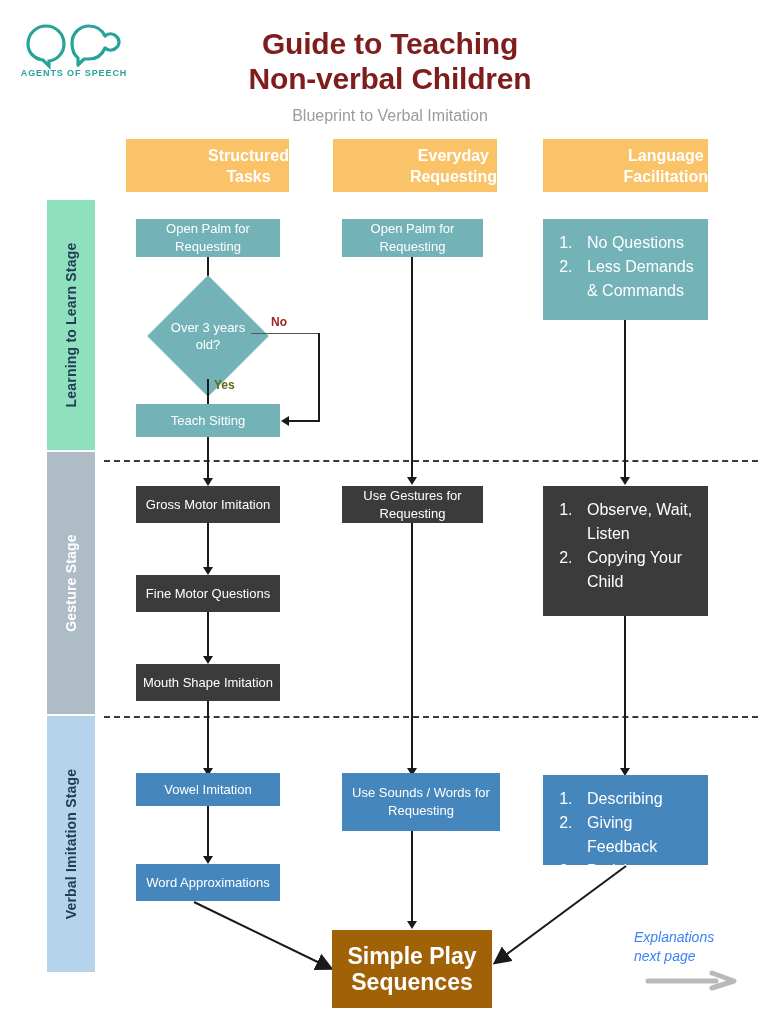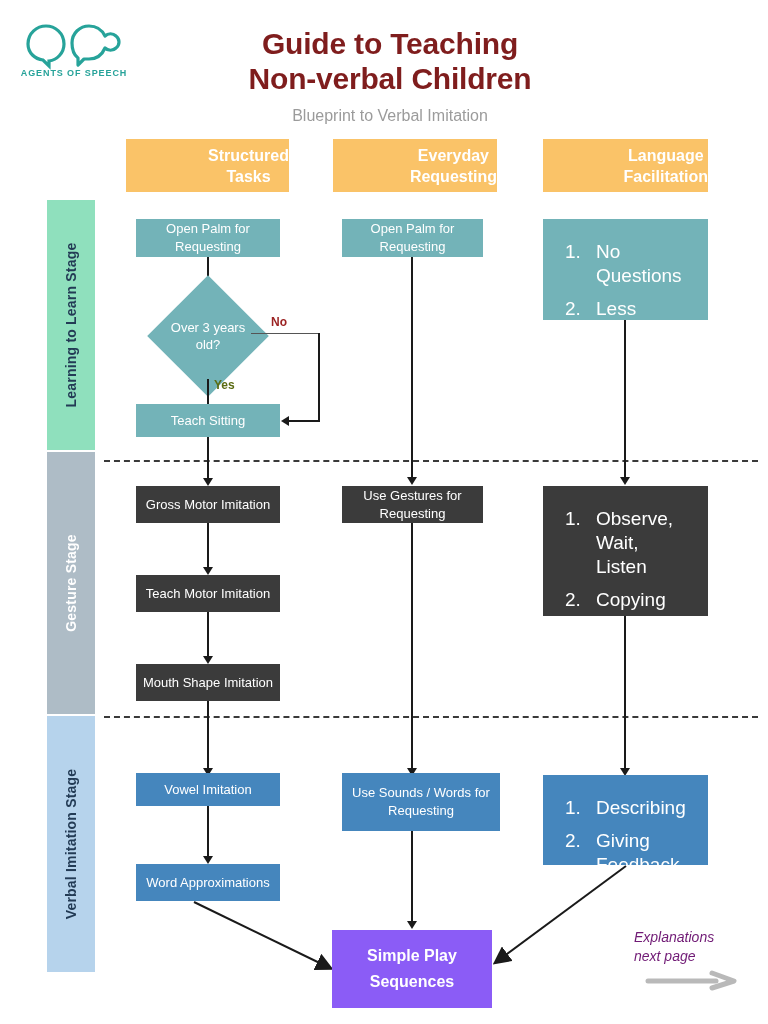--- a/index.html
+++ b/index.html
@@ -69,35 +69,35 @@
     color:#ffffff;
     font-size:13px;line-height:18px;
     display:flex;align-items:center;justify-content:center;
     text-align:center;
     box-sizing:border-box;
     padding:3px 6px;
   }
   .n-teal{background:#73b3b8;}
   .n-dark{background:#3b3b3b;}
   .n-blue{background:#4586bd;}
-  .n-pink{background:#8b5cf6;font-size:16px;font-weight:bold;line-height:26px;}
+  .n-pink{background:#a16207;font-size:23px;font-weight:bold;line-height:26px;}
 
   .node.list{
     display:block;
     text-align:left;
     padding:12px 10px 12px 14px;
   }
   .node.list ol{
     margin:0;padding:0 0 0 20px;
     list-style-position:outside;
   }
   .node.list ol li{
-    font-size:19px;line-height:24px;
+    font-size:16px;line-height:24px;
     padding-left:10px;
-    margin:9px;
+    margin:0;
   }
 
   
   .diamond-wrap{position:absolute;}
   .diamond-shape{
     position:absolute;left:0;top:0;width:100%;height:100%;
     background:#73b3b8;
     transform:rotate(45deg);
   }
   .diamond-label{
@@ -127,21 +127,21 @@
   .lbl-yes{color:#5a6b12;}
 
   .divider{
     position:absolute;left:104px;width:654px;height:0;
     border-top:2px dashed #3a3a3a;
   }
 
   
   .footnote{
     position:absolute;left:634px;top:928px;width:130px;
-    font-size:14px;line-height:19px;font-style:italic;color:#701a75;
+    font-size:14px;line-height:19px;font-style:italic;color:#3b82f6;
   }
   .foot-arrow{position:absolute;left:646px;top:972px;width:92px;height:16px;}
 
   svg{display:block;overflow:visible;}
 </style>
 </head>
 <body>
 
 <div id="canvas">
 
@@ -214,21 +214,21 @@
   <div class="edge-label lbl-no" style="left:271px;top:315px;">No</div>
 
   <div class="node n-teal" style="left:136px;top:404px;width:144px;height:33px;">Teach Sitting</div>
   <div class="vline" style="left:207px;top:437px;height:44px;"></div>
   <div class="arrowhead" style="left:203px;top:478px;"></div>
 
   <div class="node n-dark" style="left:136px;top:486px;width:144px;height:37px;">Gross Motor Imitation</div>
   <div class="vline" style="left:207px;top:523px;height:47px;"></div>
   <div class="arrowhead" style="left:203px;top:567px;"></div>
 
-  <div class="node n-dark" style="left:136px;top:575px;width:144px;height:37px;">Teach Motor Imitation</div>
+  <div class="node n-dark" style="left:136px;top:575px;width:144px;height:37px;">Fine Motor Questions</div>
   <div class="vline" style="left:207px;top:612px;height:47px;"></div>
   <div class="arrowhead" style="left:203px;top:656px;"></div>
 
   <div class="node n-dark" style="left:136px;top:664px;width:144px;height:37px;">Mouth Shape Imitation</div>
   <div class="vline" style="left:207px;top:701px;height:70px;"></div>
   <div class="arrowhead" style="left:203px;top:768px;"></div>
 
   <div class="node n-blue" style="left:136px;top:773px;width:144px;height:33px;">Vowel Imitation</div>
   <div class="vline" style="left:207px;top:806px;height:53px;"></div>
   <div class="arrowhead" style="left:203px;top:856px;"></div>

